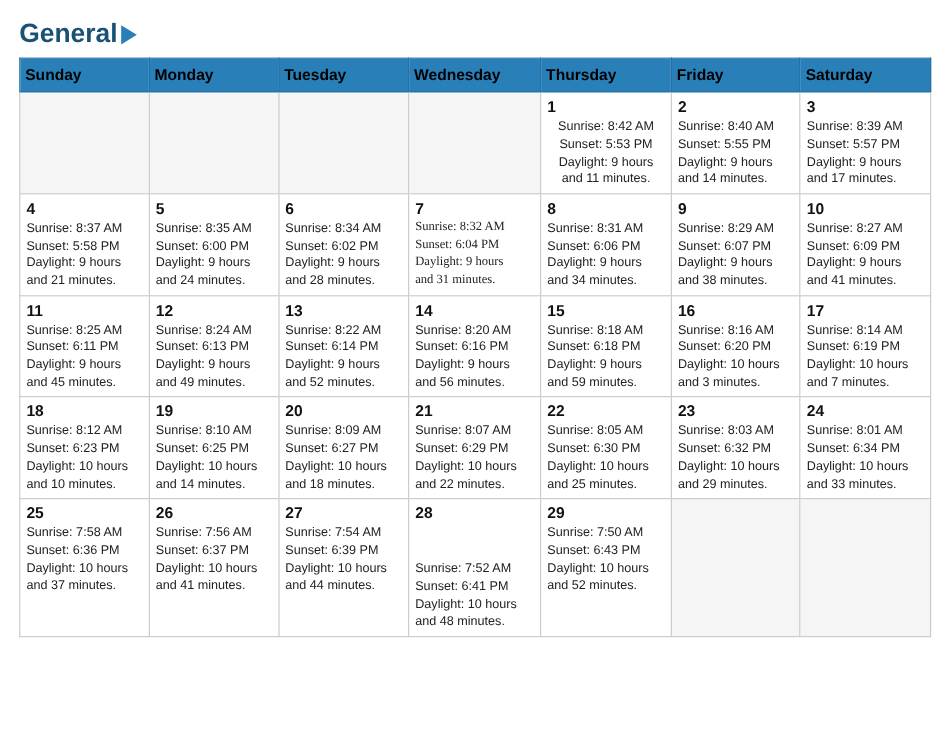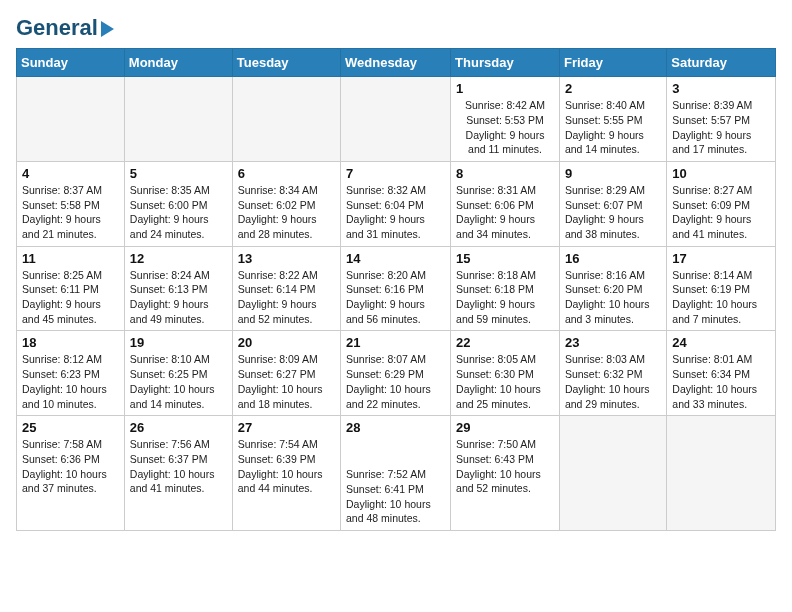--- a/index.html
+++ b/index.html
@@ -32,21 +32,21 @@
       font-size: 15px;
       color: #444;
     }
     table {
       width: 100%;
       border-collapse: collapse;
       font-size: 11px;
     }
     thead th {
       background: #2980b9;
-      color: #ffffff;
+      color: #000000;
       padding: 6px 4px;
       text-align: left;
       font-size: 13px;
       font-weight: bold;
       border: 1px solid #2471a3;
     }
     tbody td {
       border: 1px solid #ccc;
       vertical-align: top;
       padding: 4px 5px;
@@ -152,21 +152,21 @@
         </td>
         <td>
           <span class="day-num">6</span>
           <div class="day-info" style="white-space: pre-line;">Sunrise: 8:34 AM
 Sunset: 6:02 PM
 Daylight: 9 hours
 and 28 minutes.</div>
         </td>
         <td>
           <span class="day-num">7</span>
-          <div class="day-info" style="white-space: pre-line;">Sunrise: 8:32 AM
+          <div class="day-info" style="white-space: pre-line; font-family: Liberation Serif, serif;">Sunrise: 8:32 AM
 Sunset: 6:04 PM
 Daylight: 9 hours
 and 31 minutes.</div>
         </td>
         <td>
           <span class="day-num">8</span>
           <div class="day-info" style="white-space: pre-line;">Sunrise: 8:31 AM
 Sunset: 6:06 PM
 Daylight: 9 hours
 and 34 minutes.</div>

